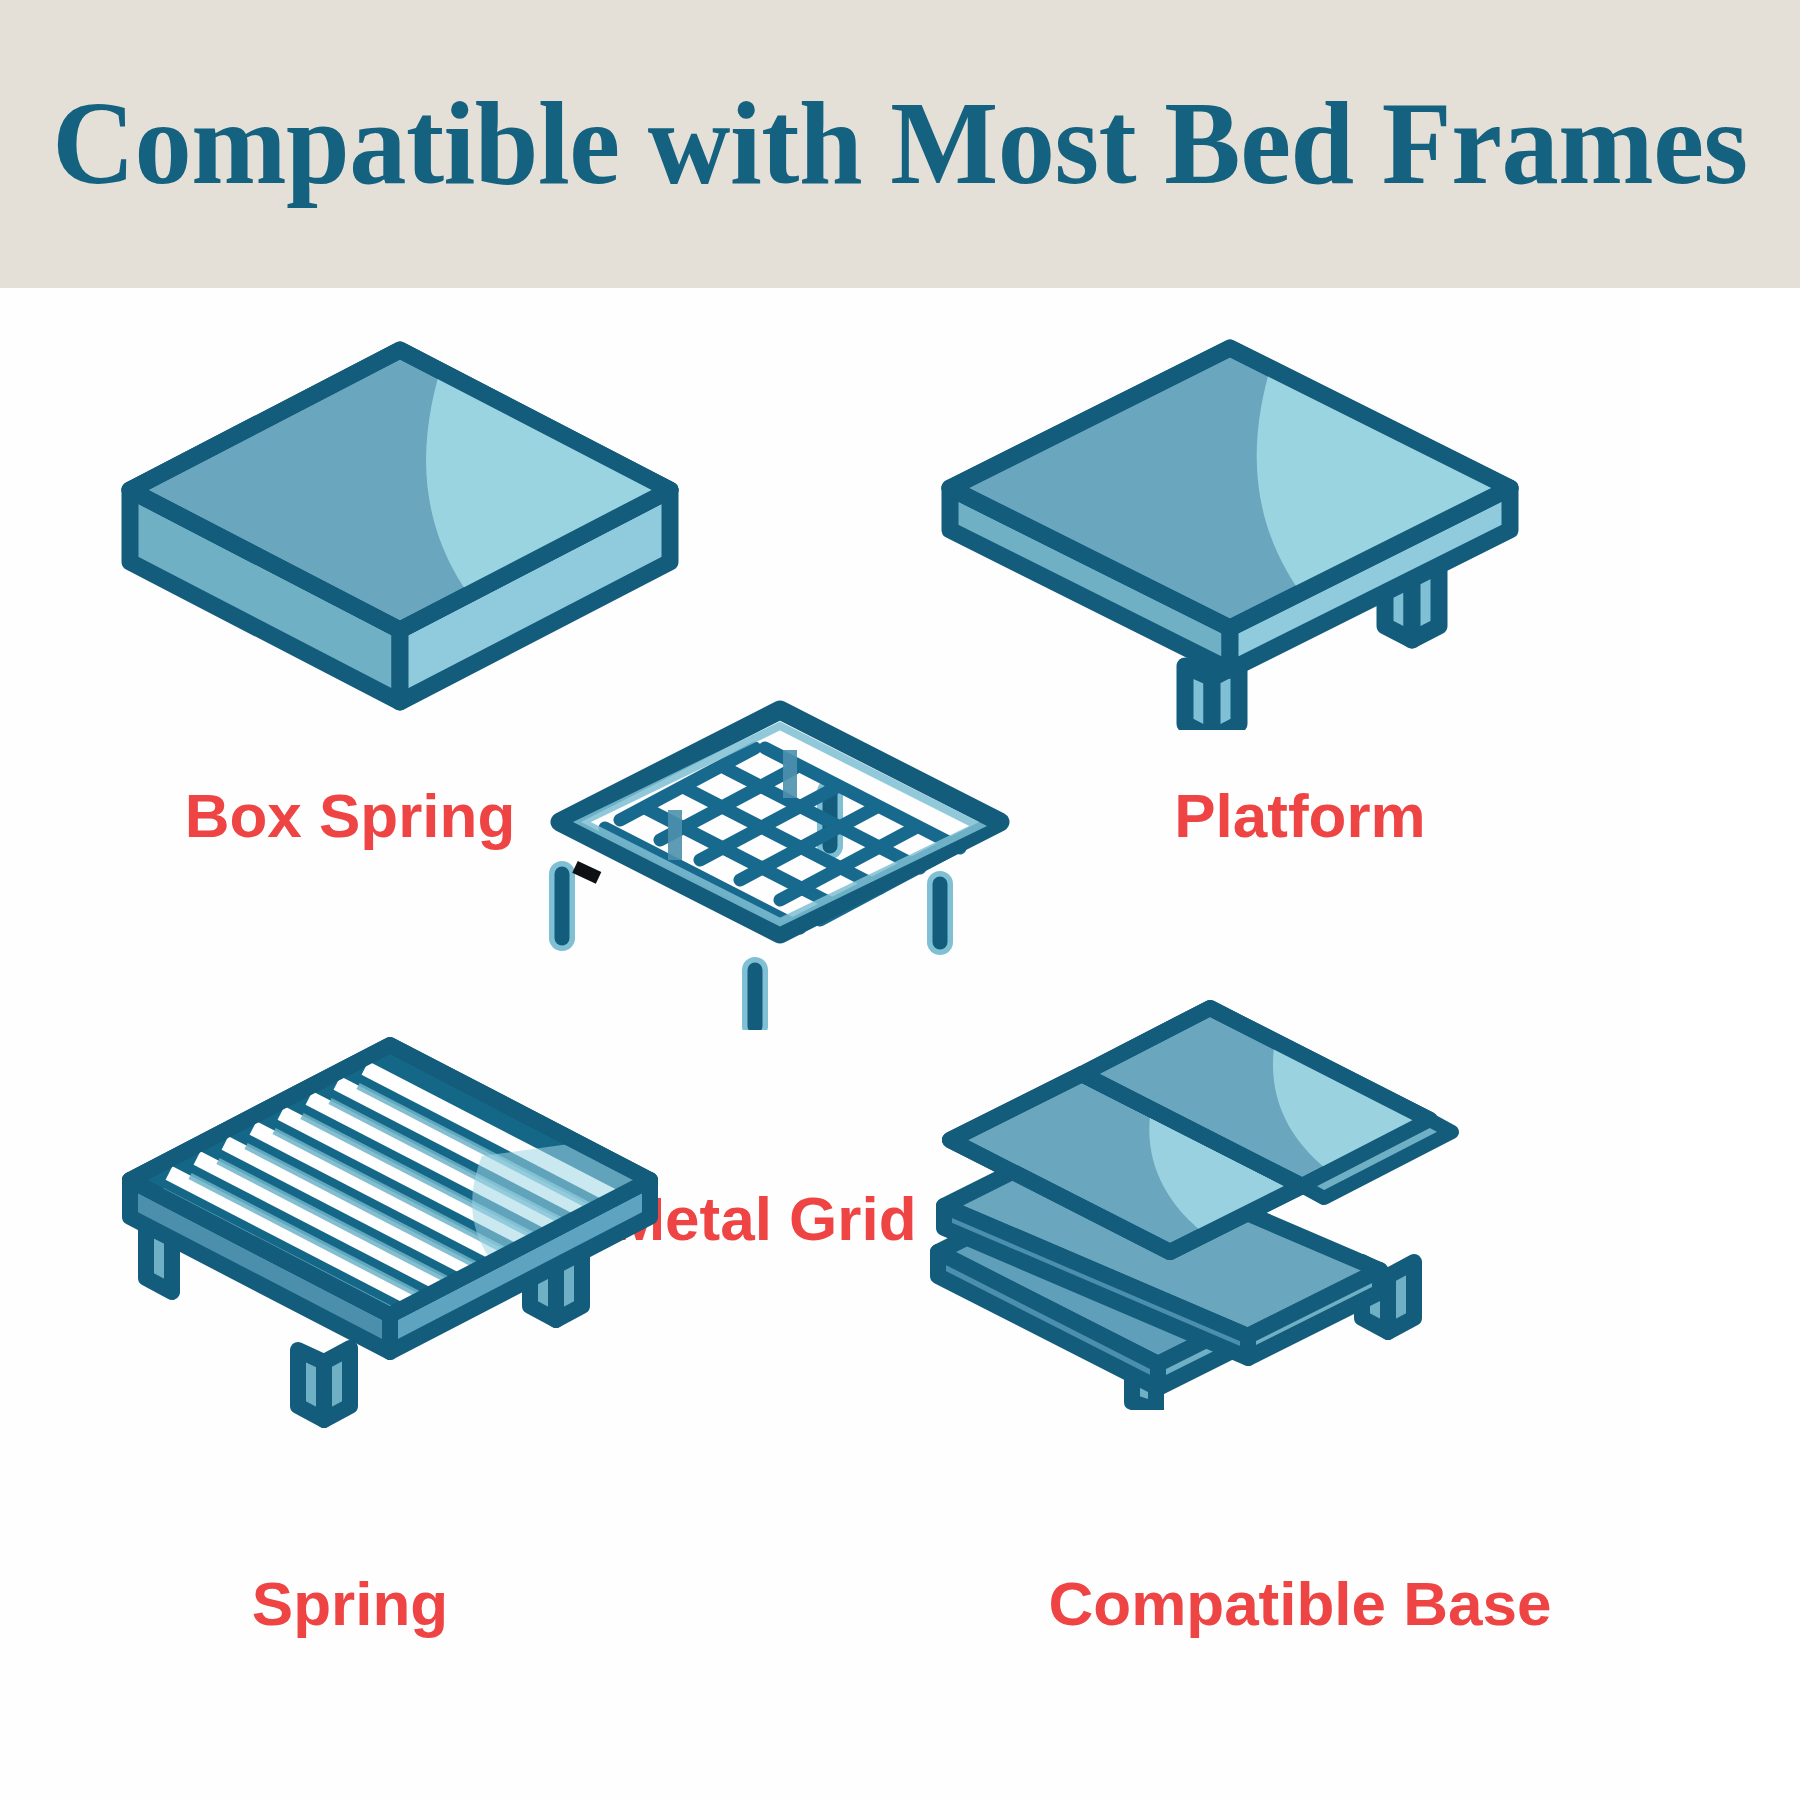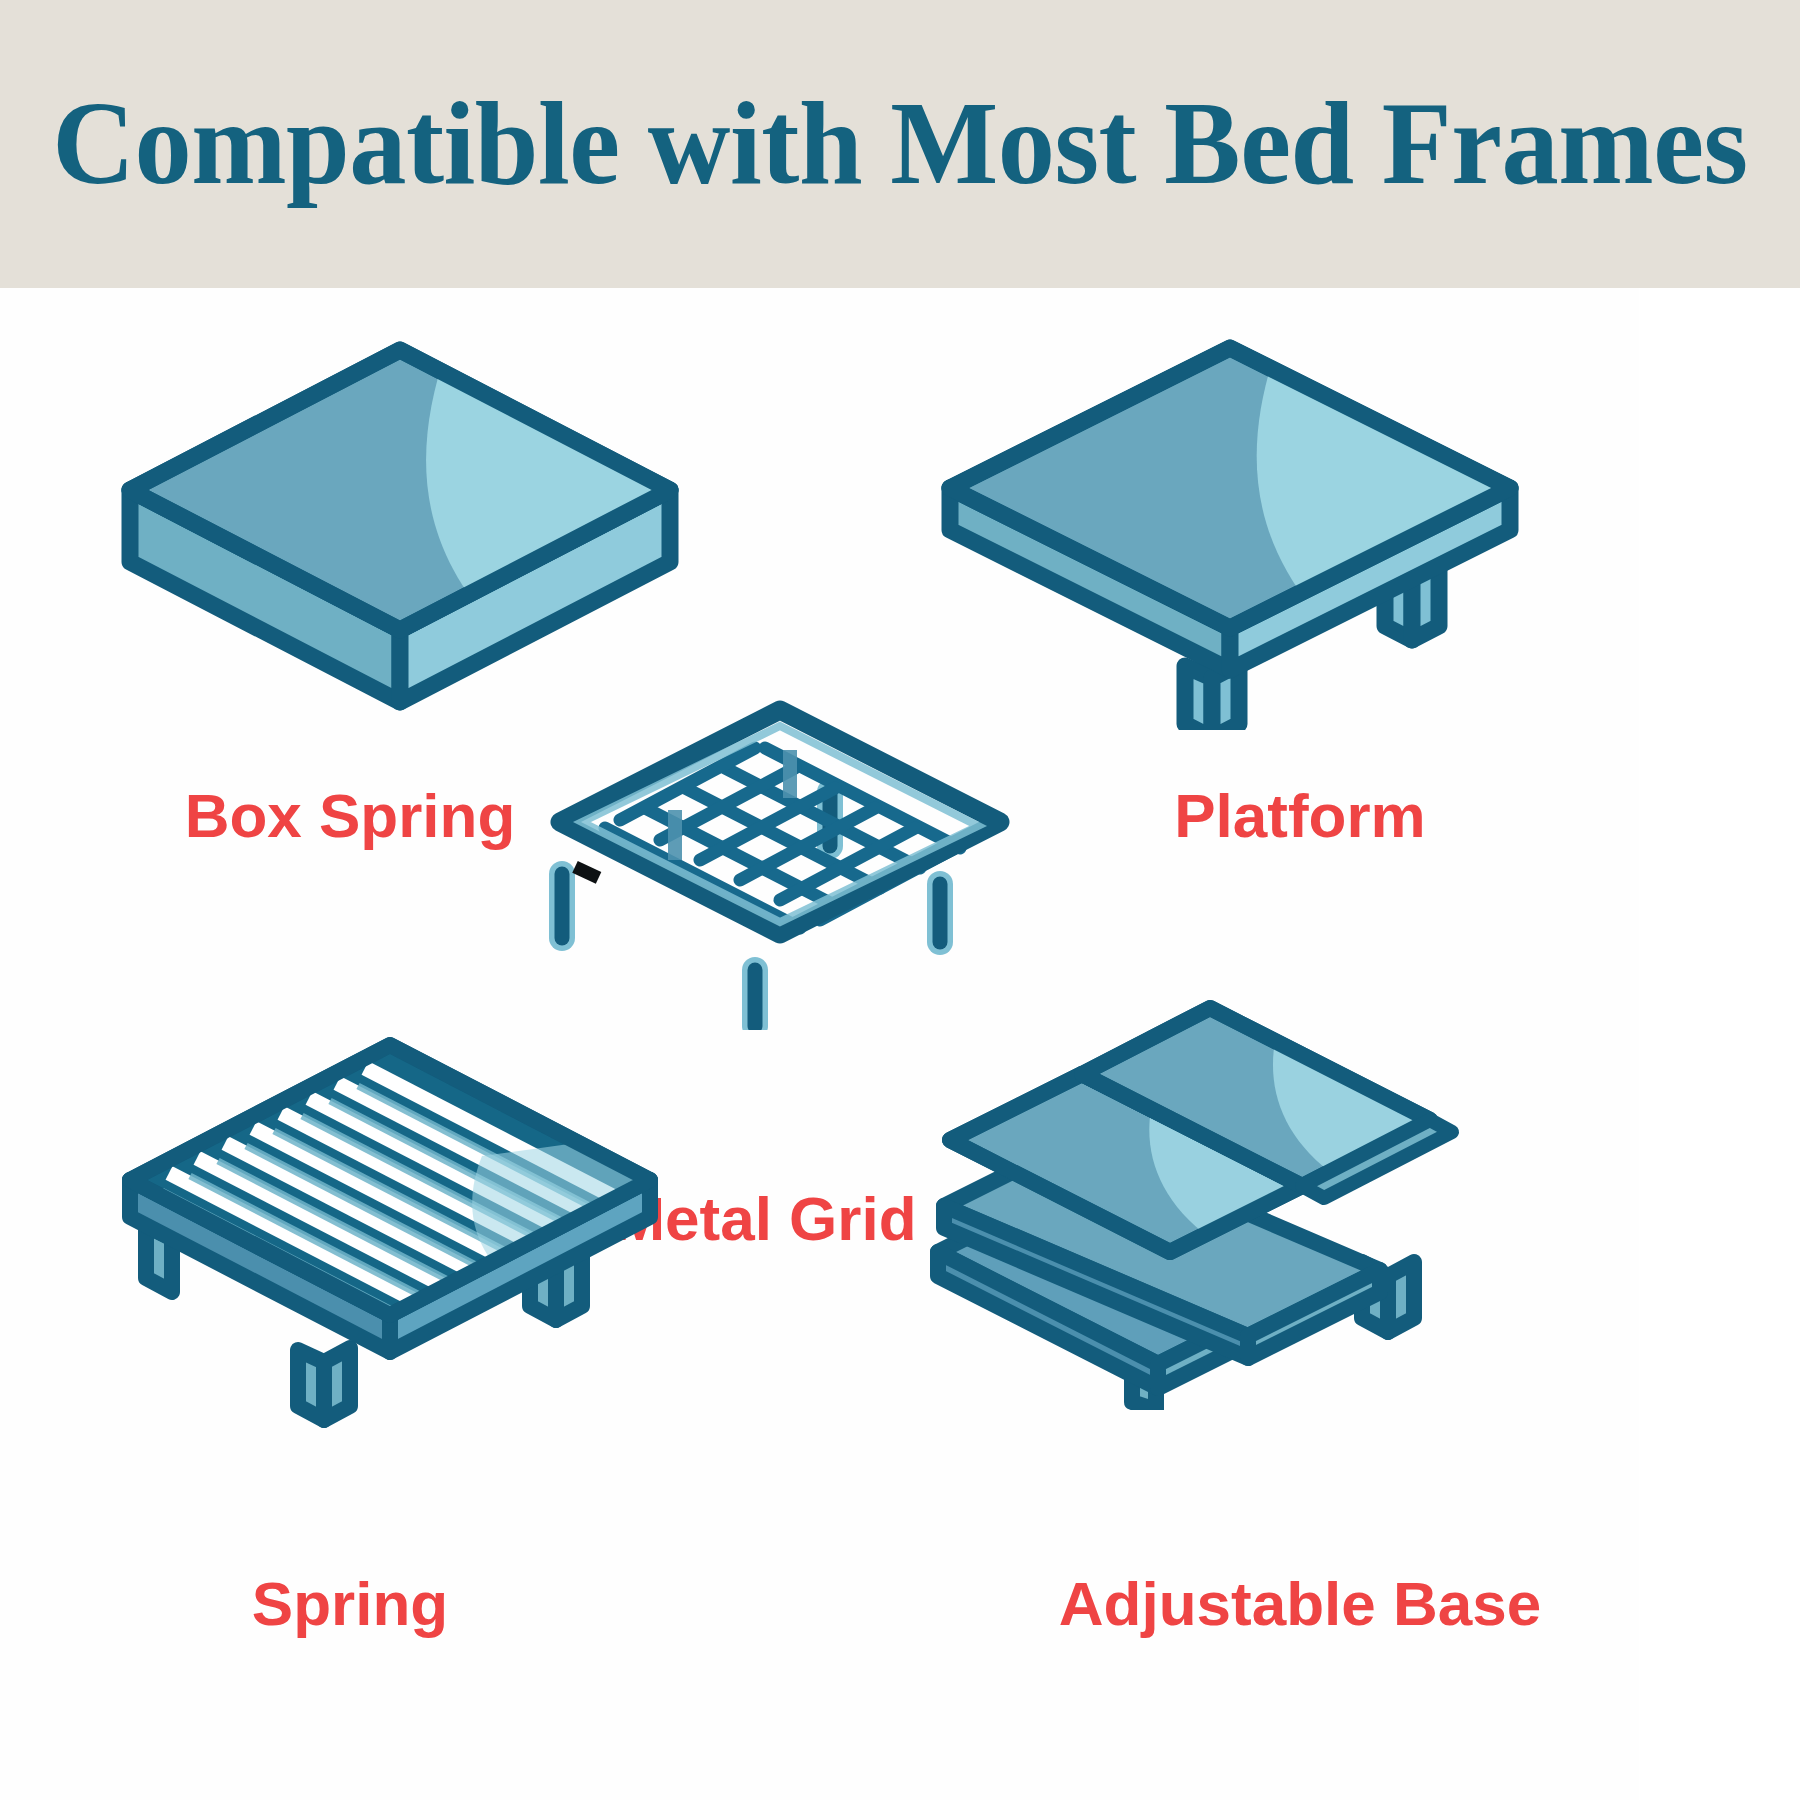--- a/index.html
+++ b/index.html
@@ -253,15 +253,15 @@
 
       <polygon points="300,18 520,130 392,196 172,84" fill="#6AA7BE" stroke="#135C7C" stroke-width="16" stroke-linejoin="round"></polygon>
       <g clip-path="url(#clipAdjHead)">
         <path d="M378,8 C352,68 356,132 420,182 L560,140 L560,-20 Z" fill="#9ED6E3" opacity="0.92"></path>
       </g>
       <polygon points="300,18 520,130 392,196 172,84" fill="none" stroke="#135C7C" stroke-width="16" stroke-linejoin="round"></polygon>
 
       <polygon points="520,130 542,142 414,208 392,196" fill="#6FB0C4" stroke="#135C7C" stroke-width="14" stroke-linejoin="round"></polygon>
     </svg>
   </div>
-  <div class="cell-label" id="label-adjustable">Adjustable Base</div>
+  <div class="cell-label" id="label-adjustable">Compatible Base</div>
 
 </div>
 
 </body></html>

